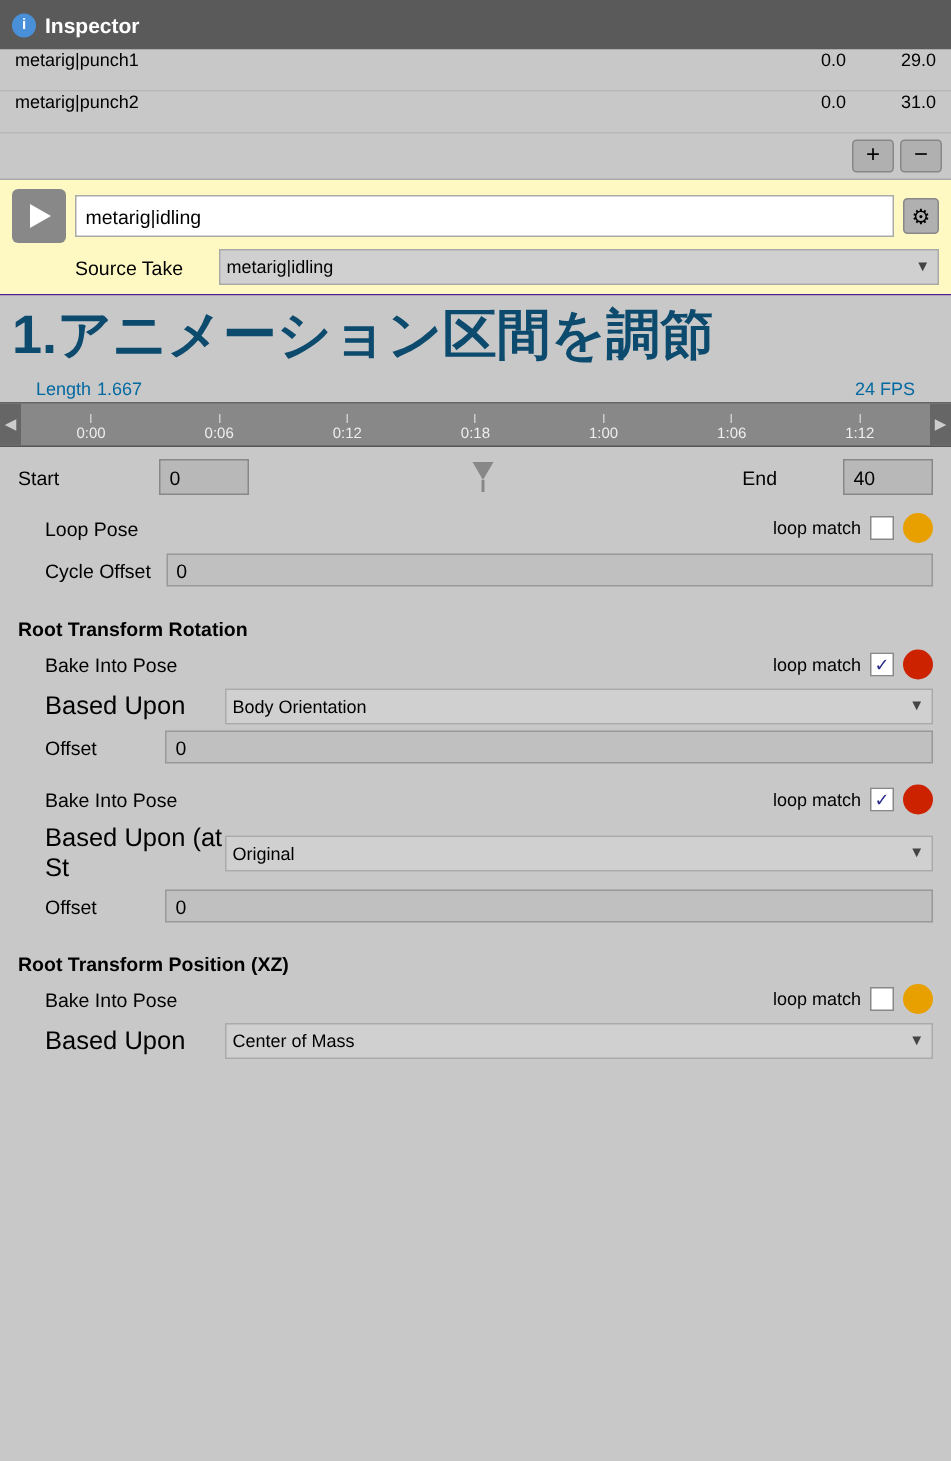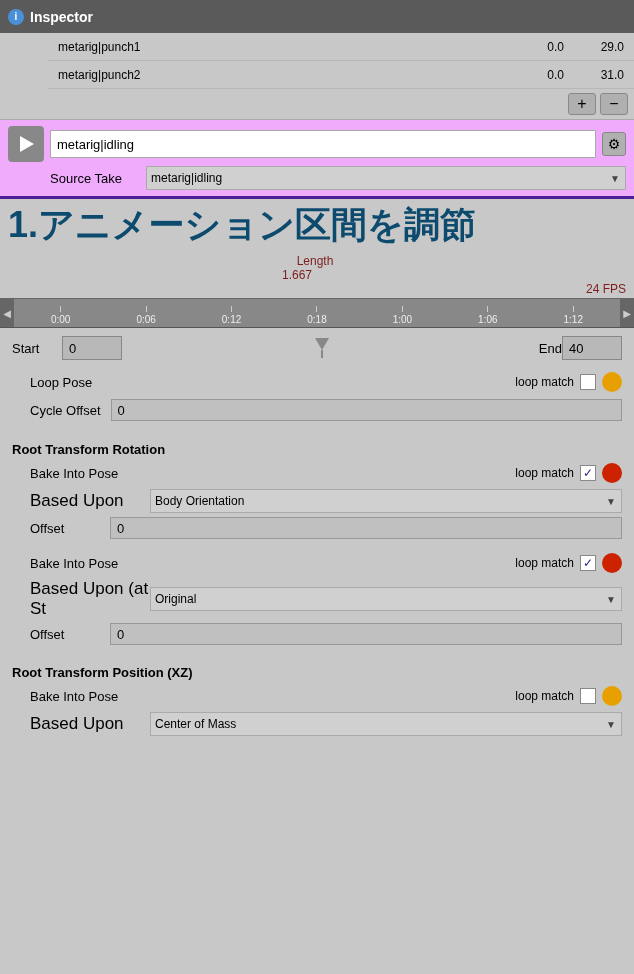--- a/index.html
+++ b/index.html
@@ -35,25 +35,24 @@
       font-size: 14px; font-weight: bold;
     }
 
     
     .table-area {
       background: #c8c8c8;
       border-bottom: 1px solid #aaa;
     }
     .table-row {
       display: flex;
-      align-items: center;
+      align-items: flex-start;
       height: 28px;
       padding: 0 10px;
       border-bottom: 1px solid #b8b8b8;
-      margin-left: 48px;
     }
     .table-row .col-name { flex: 1; font-size: 12px; }
     .table-row .col-num { width: 60px; text-align: right; font-size: 12px; }
 
     
     .table-buttons {
       display: flex;
       justify-content: flex-end;
       padding: 4px 6px;
       gap: 4px;
@@ -63,23 +62,23 @@
       background: #b0b0b0;
       border: 1px solid #888;
       border-radius: 3px;
       font-size: 16px; line-height: 1;
       display: flex; align-items: center; justify-content: center;
       cursor: pointer;
     }
 
     
     .anim-section {
-      background: #f0abfc;
+      background: #fef9c3;
       padding: 6px 8px;
-      border-bottom: 3px solid #4c1d95;
+      border-bottom: 1px solid #4c1d95;
     }
     .anim-name-row {
       display: flex;
       align-items: center;
       gap: 6px;
       margin-bottom: 4px;
     }
     .play-btn {
       width: 36px; height: 36px;
       background: #888;
@@ -128,25 +127,24 @@
       font-size: 36px;
       font-weight: bold;
       color: #0c4a6e;
       white-space: nowrap;
     }
 
     
     .length-row {
       display: flex;
       align-items: center;
-      padding: 2px 8px;
+      padding: 2px 24px;
       font-size: 12px;
-      color: #7f1d1d;
+      color: #0369a1;
       background: #c8c8c8;
-      flex-direction: column;
     }
     .length-label { margin-right: 4px; }
     .length-val { margin-right: 40px; }
     .fps-val { margin-left: auto; }
 
     
     .timeline-bar {
       background: #888;
       height: 30px;
       display: flex;
@@ -190,20 +188,21 @@
     .settings-area {
       background: #c8c8c8;
       padding: 8px 12px;
     }
 
     
     .start-end-row {
       display: flex;
       align-items: center;
       margin-bottom: 10px;
+      gap: 44px;
     }
     .se-label { width: 50px; font-size: 13px; }
     .se-input {
       width: 60px; height: 24px;
       background: #b8b8b8;
       border: 1px solid #888;
       padding: 0 6px;
       font-size: 13px;
     }
     .cursor-area { display: flex; align-items: center; justify-content: center; flex: 1; }

